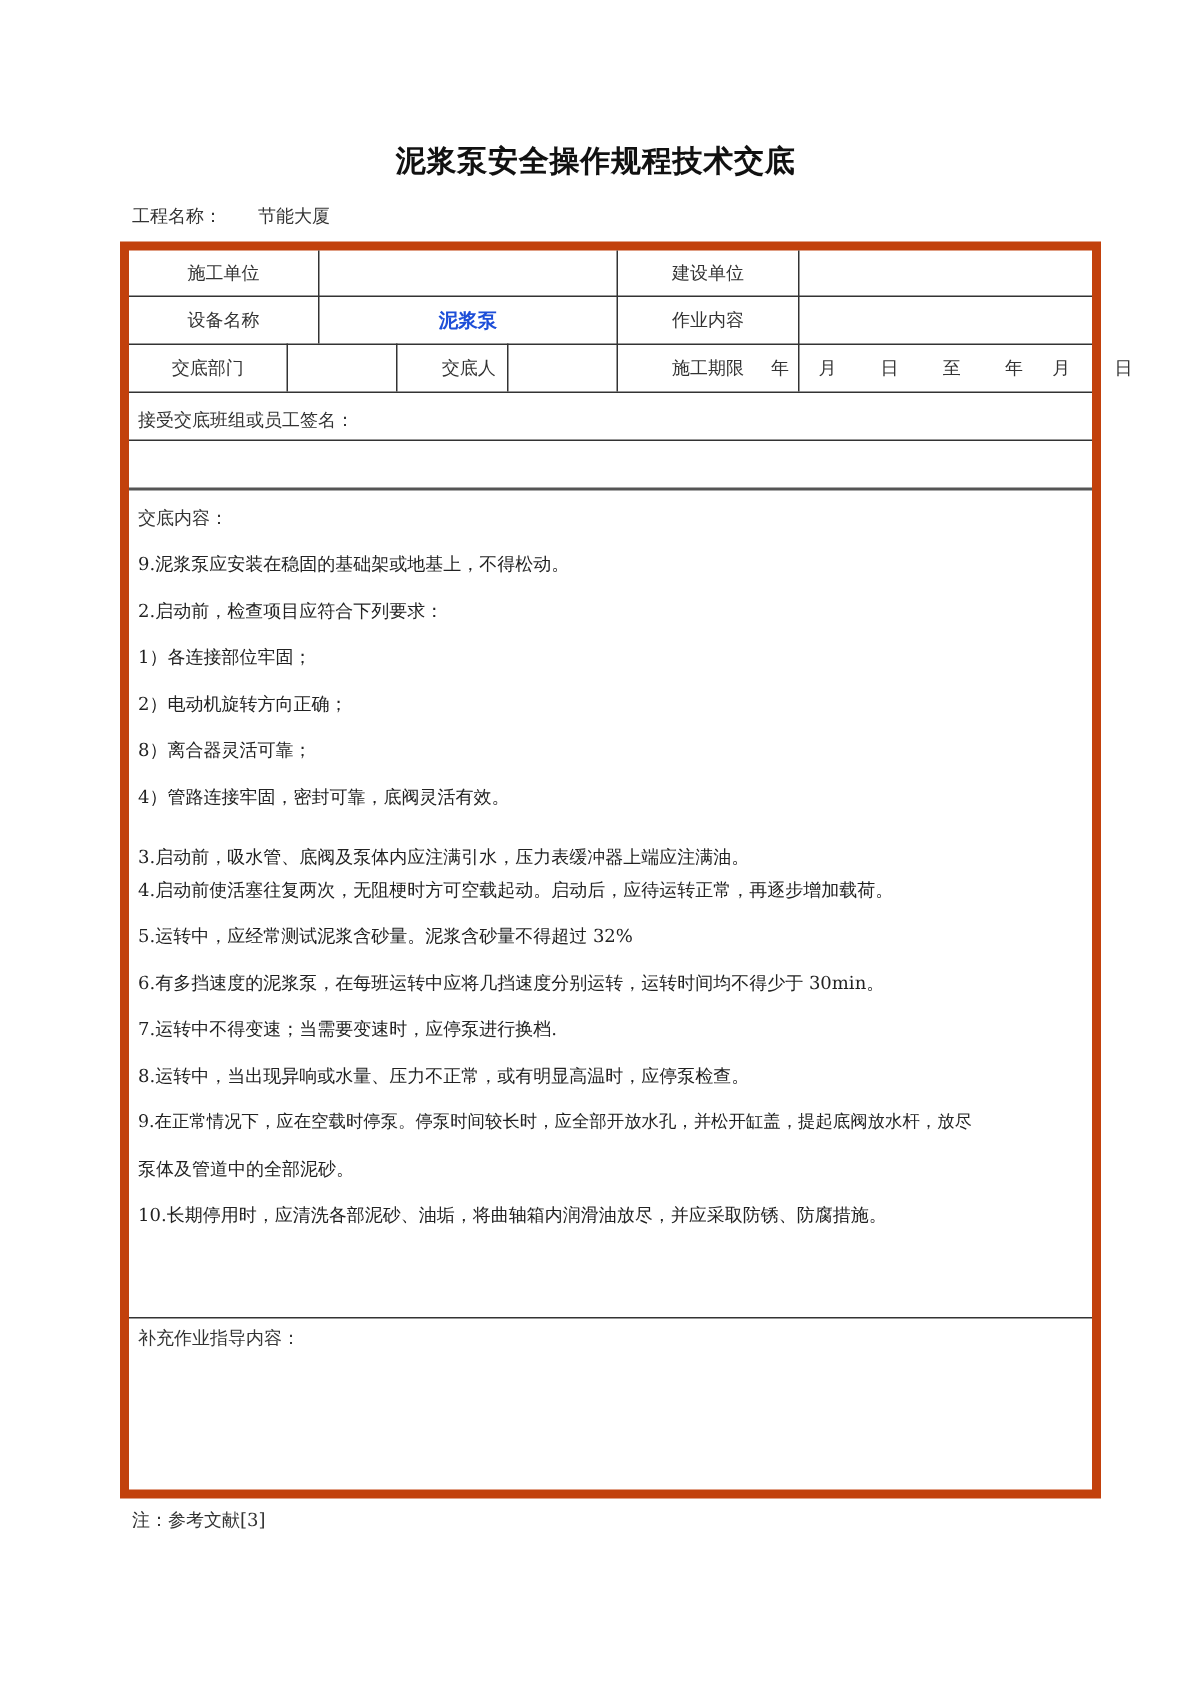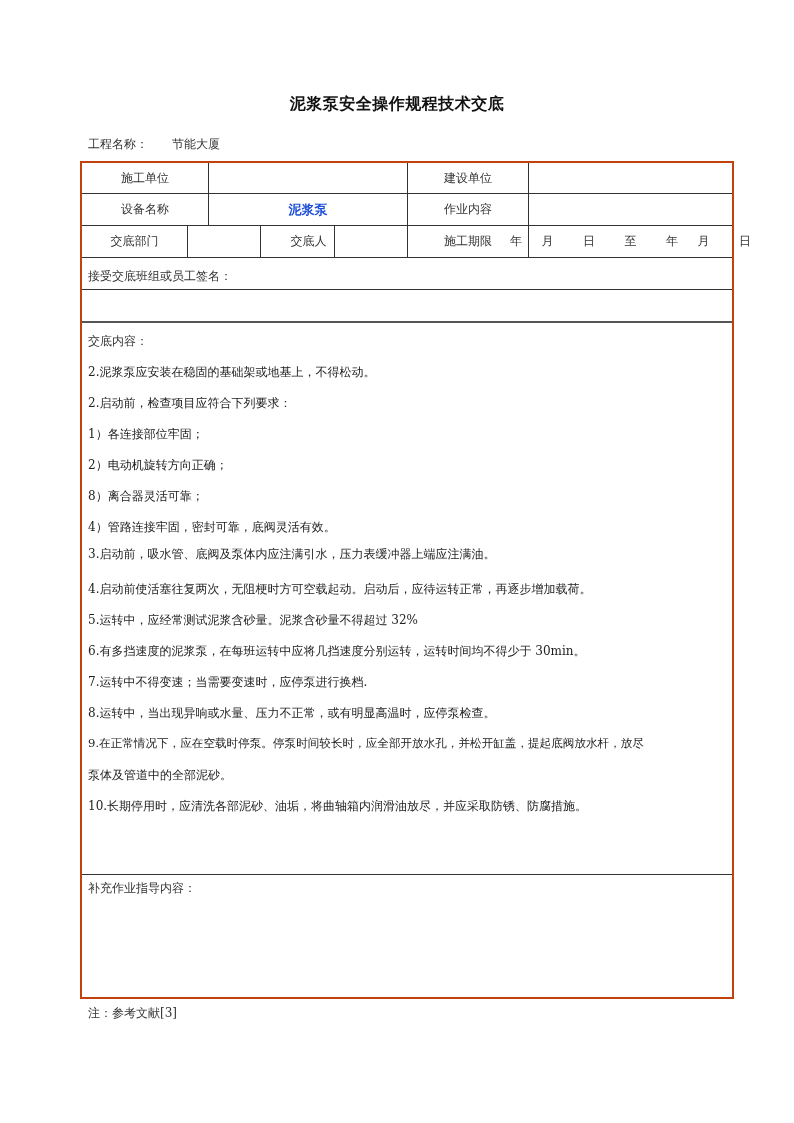--- a/index.html
+++ b/index.html
@@ -1,24 +1,24 @@
 <!DOCTYPE html>
 <html><head>
 <meta charset="utf-8">
 <style>
   html, body { margin: 0; padding: 0; background: #ffffff; }
   body { width: 794px; height: 1123px; position: relative; overflow: hidden;
          font-family: "DejaVu Serif", "Liberation Serif", serif; color: #222; }
   .title { position: absolute; left: 0; width: 794px; top: 94px; text-align: center;
            font-family: "DejaVu Sans", "Liberation Sans", sans-serif; font-weight: bold;
-           font-size: 16px; color: #111; letter-spacing: 0.5px; }
+           font-size: 20px; color: #111; letter-spacing: 0.5px; }
   .project { position: absolute; left: 88px; top: 136px; font-size: 12px; color: #333; }
   .project .lbl { display: inline-block; width: 84px; font-family: Liberation Mono, monospace; }
   .sheet { position: absolute; left: 80px; top: 161px; width: 654px; height: 838px;
-           border: 2px solid #c2410c; box-sizing: border-box; }
+           border: 6px solid #c2410c; box-sizing: border-box; }
   .hl { position: absolute; left: 0; right: 0; border-top: 1px solid #333; }
   .vl { position: absolute; border-left: 1px solid #333; }
   .cell { position: absolute; display: flex; align-items: center; justify-content: center;
           font-size: 12px; color: #333; }
   .cell.bold { font-family: "DejaVu Sans", "Liberation Sans", sans-serif; font-weight: bold; font-size: 13px; color: #1d4ed8; }
   .dates { letter-spacing: 0; word-spacing: 6px; }
   .label-left { position: absolute; left: 6px; font-size: 12px; color: #333; }
   .content-line { position: absolute; left: 6px; font-size: 12px; color: #222; white-space: nowrap; }
   .note { position: absolute; left: 88px; top: 1005px; font-size: 12px; color: #333; text-align: right; }
 </style>
@@ -61,27 +61,27 @@
   <div class="cell" style="left:106px; top:63px; width:72px; height:31px"></div>
   <div class="cell" style="left:190px; top:63px; width:73px; height:31px">交底人</div>
   <div class="cell" style="left:253px; top:63px; width:72px; height:31px"></div>
   <div class="cell" style="left:326px; top:63px; width:120px; height:31px">施工期限</div>
   <div class="cell dates" style="left:447px; top:63px; width:203px; height:31px; white-space:pre">年  月   日   至   年  月   日</div>
 
   <div class="label-left" style="top:105px">接受交底班组或员工签名：</div>
   <div style="position:absolute; left:0; top:127px; width:650px; height:31px"></div>
 
   <div class="label-left" style="top:170px">交底内容：</div>
-  <div class="content-line" style="top:201px">2.泥浆泵应安装在稳固的基础架或地基上，不得松动。</div>
+  <div class="content-line" style="top:201px">9.泥浆泵应安装在稳固的基础架或地基上，不得松动。</div>
   <div class="content-line" style="top:232px">2.启动前，检查项目应符合下列要求：</div>
   <div class="content-line" style="top:263px">1）各连接部位牢固；</div>
   <div class="content-line" style="top:294px">2）电动机旋转方向正确；</div>
   <div class="content-line" style="top:325px">8）离合器灵活可靠；</div>
   <div class="content-line" style="top:356px">4）管路连接牢固，密封可靠，底阀灵活有效。</div>
-  <div class="content-line" style="top:383px">3.启动前，吸水管、底阀及泵体内应注满引水，压力表缓冲器上端应注满油。</div>
+  <div class="content-line" style="top:396px">3.启动前，吸水管、底阀及泵体内应注满引水，压力表缓冲器上端应注满油。</div>
   <div class="content-line" style="top:418px">4.启动前使活塞往复两次，无阻梗时方可空载起动。启动后，应待运转正常，再逐步增加载荷。</div>
   <div class="content-line" style="top:449px">5.运转中，应经常测试泥浆含砂量。泥浆含砂量不得超过 32%</div>
   <div class="content-line" style="top:480px">6.有多挡速度的泥浆泵，在每班运转中应将几挡速度分别运转，运转时间均不得少于 30min。</div>
   <div class="content-line" style="top:511px">7.运转中不得变速；当需要变速时，应停泵进行换档.</div>
   <div class="content-line" style="top:542px">8.运转中，当出现异响或水量、压力不正常，或有明显高温时，应停泵检查。</div>
   <div class="content-line" style="top:573px; font-size:11.6px">9.在正常情况下，应在空载时停泵。停泵时间较长时，应全部开放水孔，并松开缸盖，提起底阀放水杆，放尽</div>
   <div class="content-line" style="top:604px">泵体及管道中的全部泥砂。</div>
   <div class="content-line" style="top:635px">10.长期停用时，应清洗各部泥砂、油垢，将曲轴箱内润滑油放尽，并应采取防锈、防腐措施。</div>
 
   <div class="label-left" style="top:717px">补充作业指导内容：</div>

